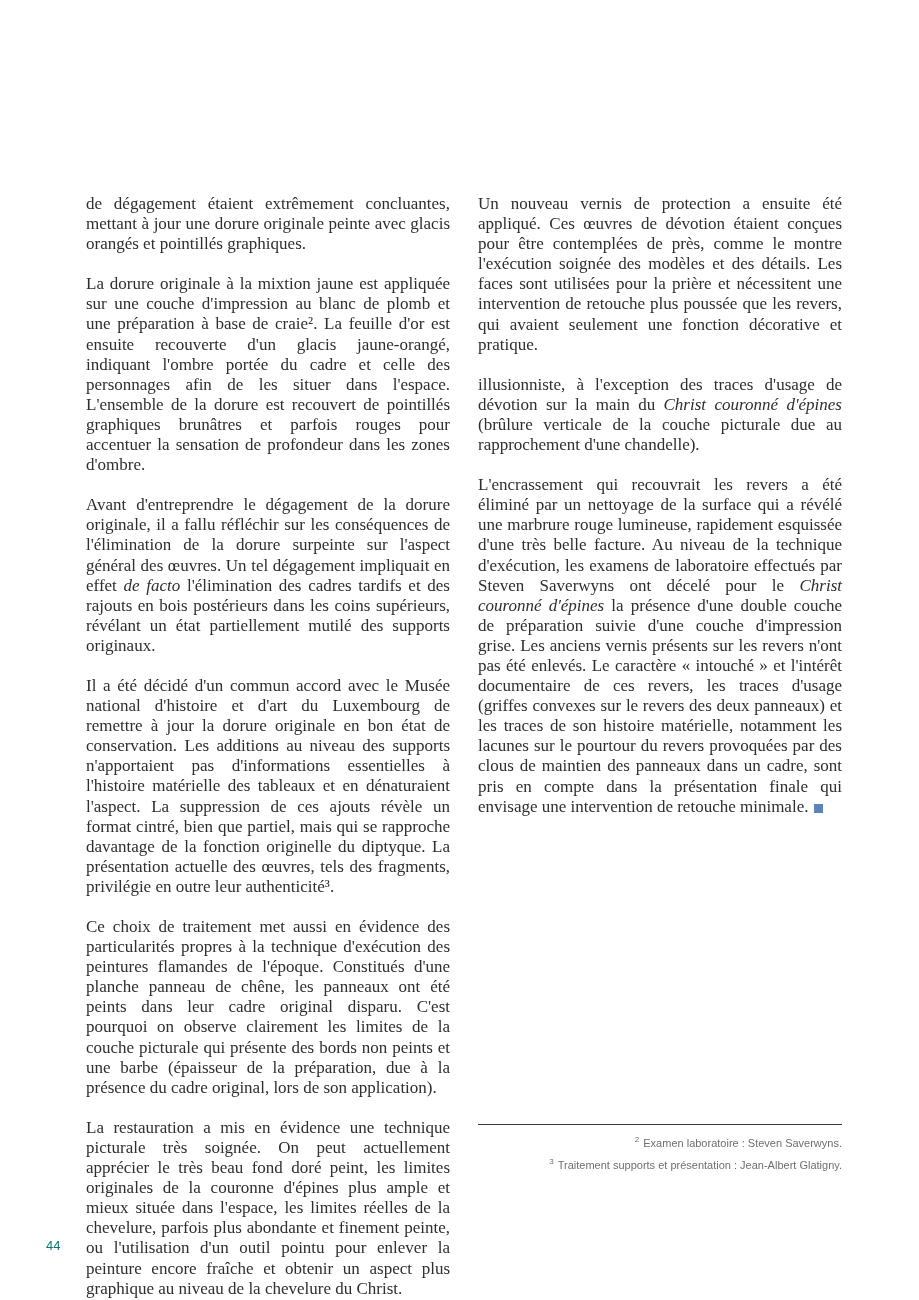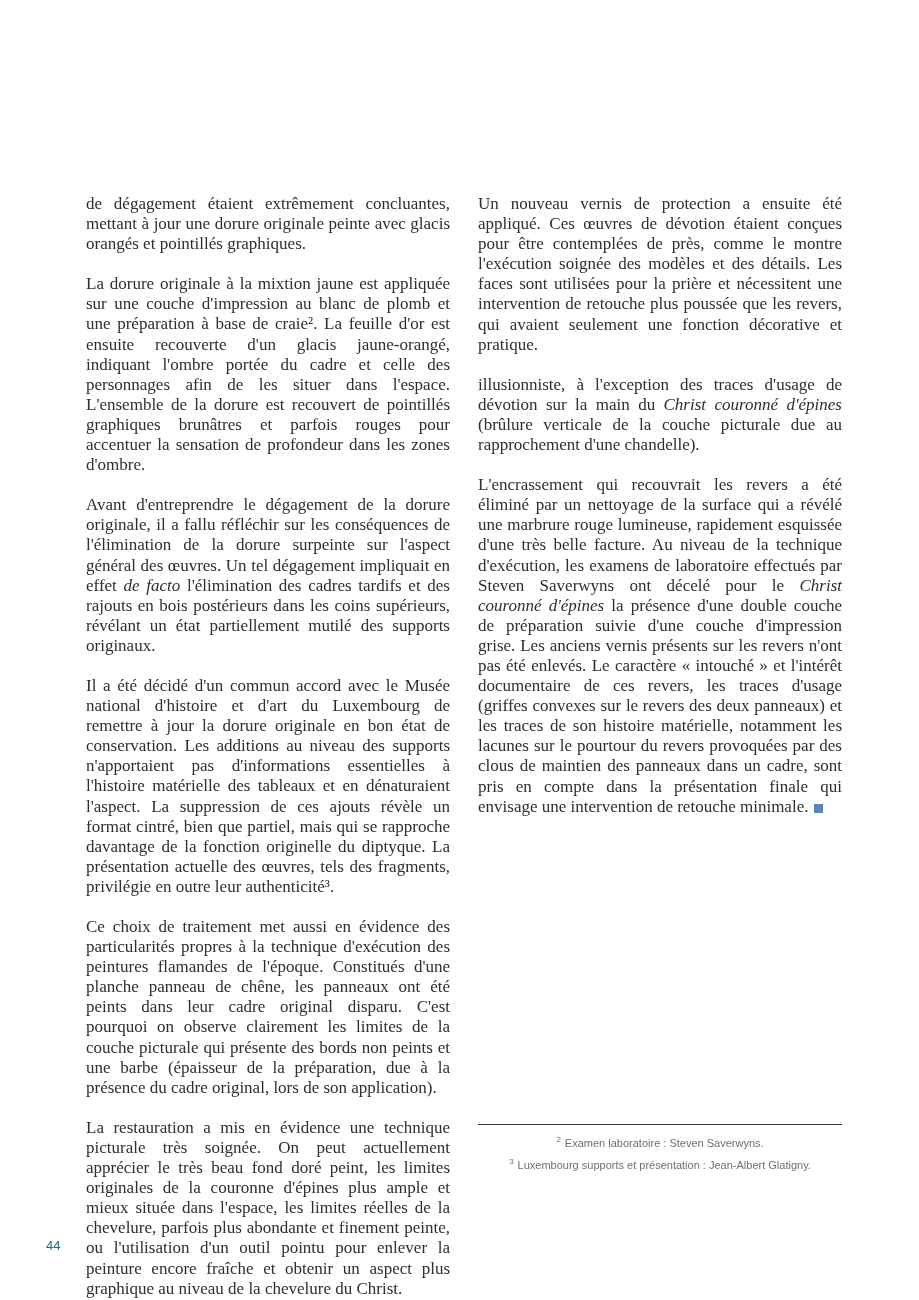--- a/index.html
+++ b/index.html
@@ -42,21 +42,21 @@
     border: none;
     border-top: 1.5px solid #3a3a3a;
     margin: 0 0 7px 0;
   }
   .footnote {
     margin: 0 0 3px 0;
     font-family: "Liberation Sans", "DejaVu Sans", sans-serif;
     font-size: 11px;
     line-height: 15px;
     color: #6f6f6f;
-    text-align: center;
+    text-align: right;
   }
   .footnote sup {
     font-size: 8px;
     margin-right: 4px;
   }
   .page-number {
     position: absolute;
     left: 46px;
     top: 1238px;
     font-family: "Liberation Sans", "DejaVu Sans", sans-serif;
@@ -80,18 +80,18 @@
 
   <div class="column column-right">
     <p class="para"><span>Un nouveau vernis de protection a ensuite été appliqué. Ces œuvres de dévotion étaient conçues pour être contemplées de près, comme le montre l'exécution soignée des modèles et des détails. Les faces sont utilisées pour la prière et nécessitent une intervention de retouche plus poussée que les revers, qui avaient seulement une fonction décorative et pratique.</span></p>
     <p class="para"><span>illusionniste, à l'exception des traces d'usage de dévotion sur la main du </span><span class="italic">Christ couronné d'épines</span><span> (brûlure verticale de la couche picturale due au rapprochement d'une chandelle).</span></p>
     <p class="para"><span>L'encrassement qui recouvrait les revers a été éliminé par un nettoyage de la surface qui a révélé une marbrure rouge lumineuse, rapidement esquissée d'une très belle facture. Au niveau de la technique d'exécution, les examens de laboratoire effectués par Steven Saverwyns ont décelé pour le </span><span class="italic">Christ couronné d'épines</span><span> la présence d'une double couche de préparation suivie d'une couche d'impression grise. Les anciens vernis présents sur les revers n'ont pas été enlevés. Le caractère « intouché » et l'intérêt documentaire de ces revers, les traces d'usage (griffes convexes sur le revers des deux panneaux) et les traces de son histoire matérielle, notamment les lacunes sur le pourtour du revers provoquées par des clous de maintien des panneaux dans un cadre, sont pris en compte dans la présentation finale qui envisage une intervention de retouche minimale.</span><span class="end-marker" style="background-color: rgb(91, 133, 184);"></span></p>
   </div>
 
   <div class="footnotes">
     <hr class="fn-rule">
     <p class="footnote"><sup>2</sup><span>Examen laboratoire : Steven Saverwyns.</span></p>
-    <p class="footnote"><sup>3</sup><span>Luxembourg supports et présentation : Jean-Albert Glatigny.</span></p>
+    <p class="footnote"><sup>3</sup><span>Traitement supports et présentation : Jean-Albert Glatigny.</span></p>
   </div>
 
   <div class="page-number">44</div>
 
 </main>
 
 </body></html>

